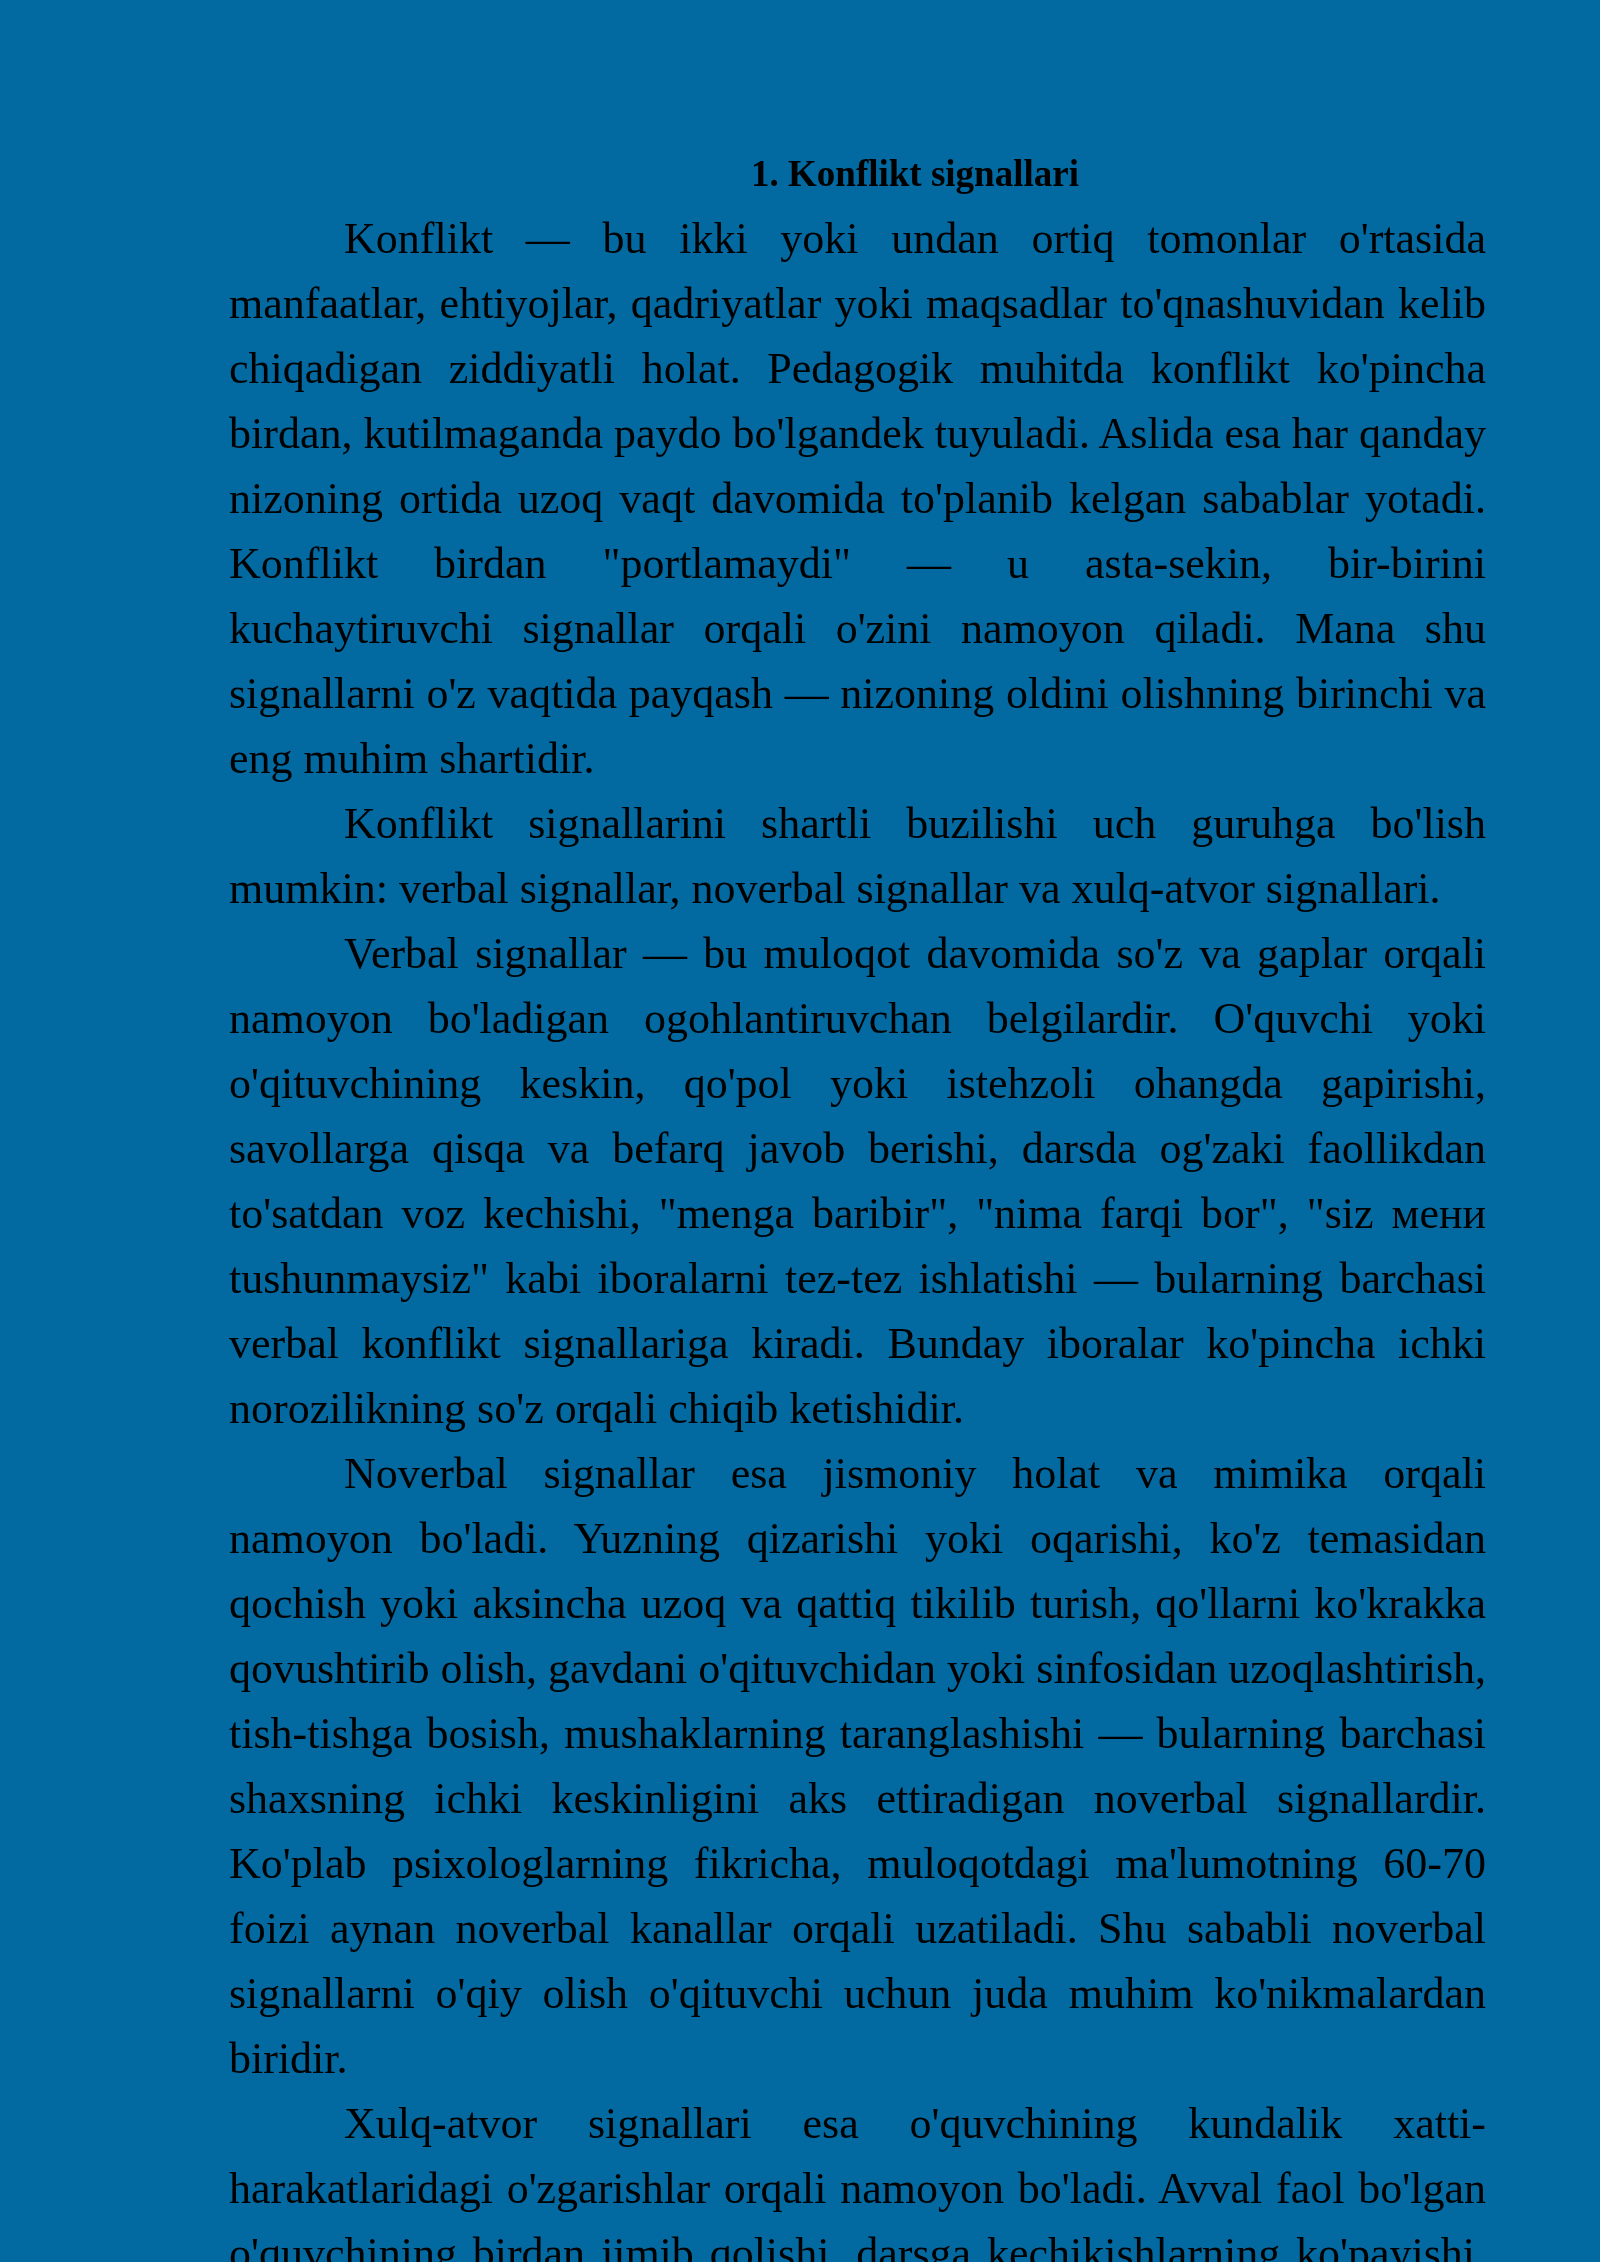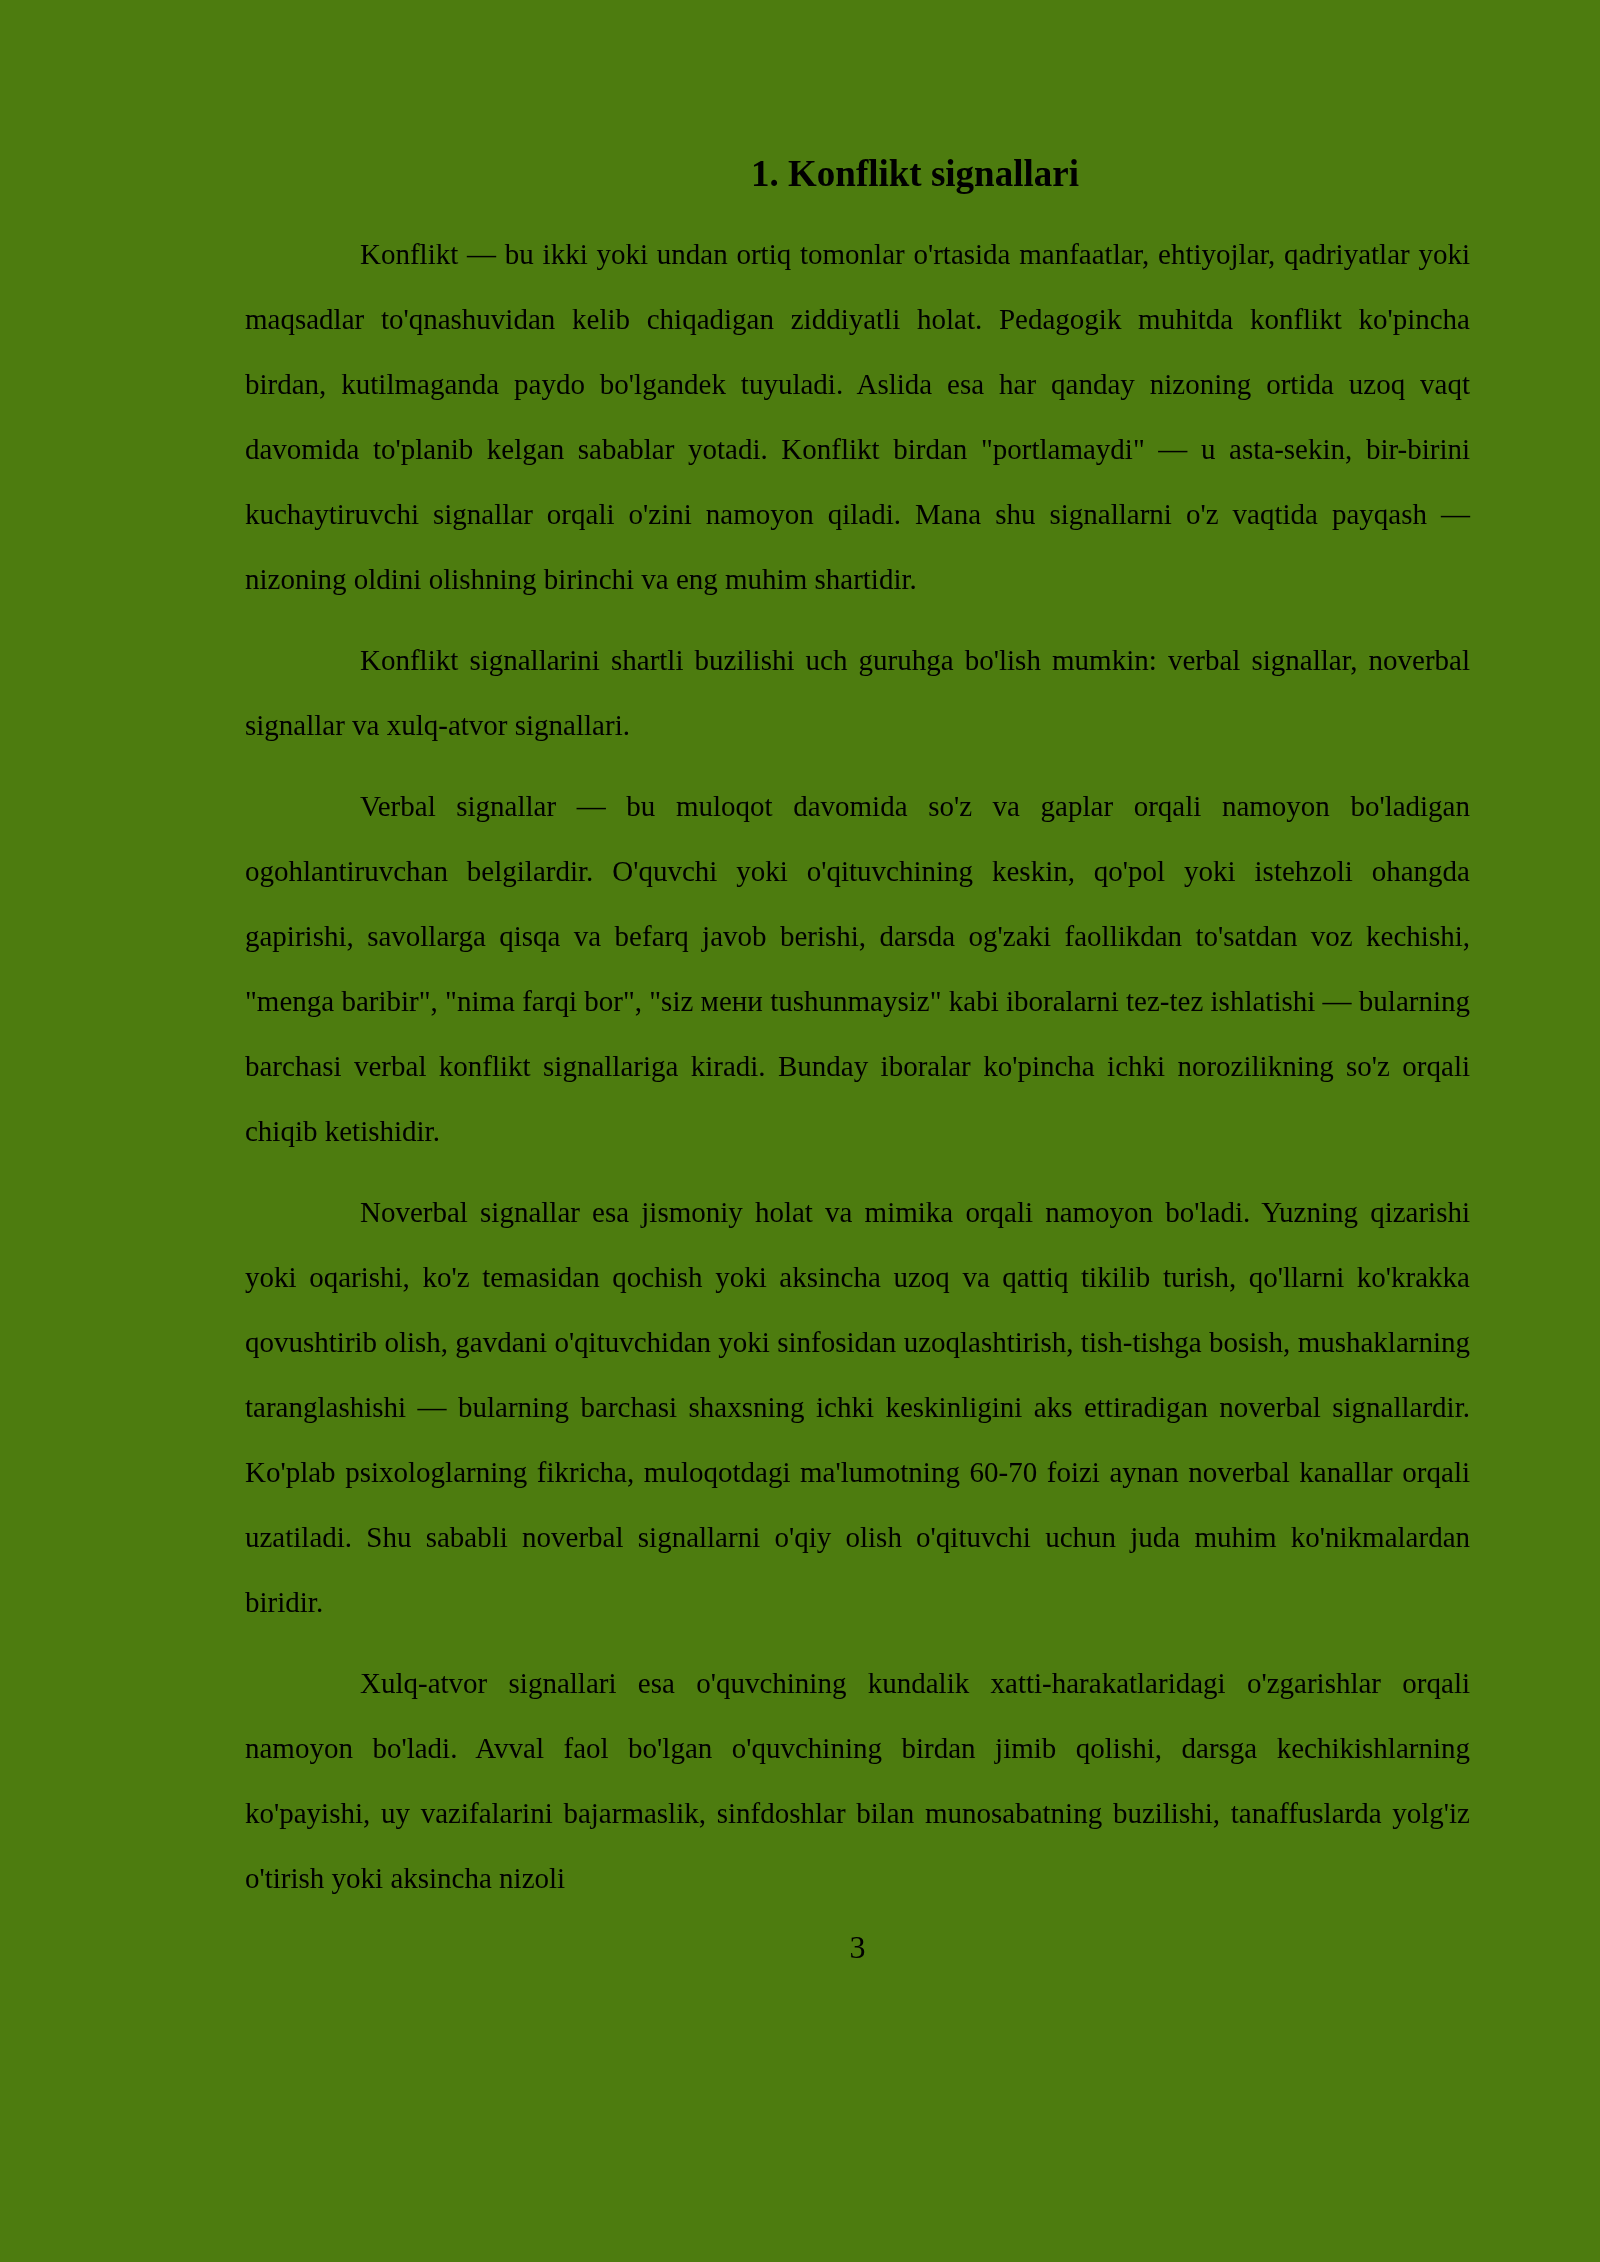--- a/index.html
+++ b/index.html
@@ -13,37 +13,37 @@
     position: relative;
     font-family: "Liberation Serif", "DejaVu Serif", serif;
     color: #000000;
     -webkit-font-smoothing: antialiased;
   }
   .page {
     box-sizing: border-box;
     width: 1600px;
     height: 2262px;
     padding: 141px 114px 0 229px; 
-    background: #4d7c0f;
+    background: #0369a1;
   }
   .doc-title {
     margin: 0;
     font-size: 37px;
     font-weight: bold;
     line-height: 65px;
     text-align: center;
     text-indent: 115px; 
     white-space: nowrap;
   }
   .doc-body {
     width: 1257px;
   }
   .para {
-    margin: 16px;
-    font-size: 29px;
+    margin: 0;
+    font-size: 44px;
     line-height: 65px;
     text-align: justify;
     text-indent: 115px;
   }
   .page-footer {
     width: 1257px;
     text-align: center;
     font-size: 32px;
     line-height: 40px;
     margin-top: 0;

